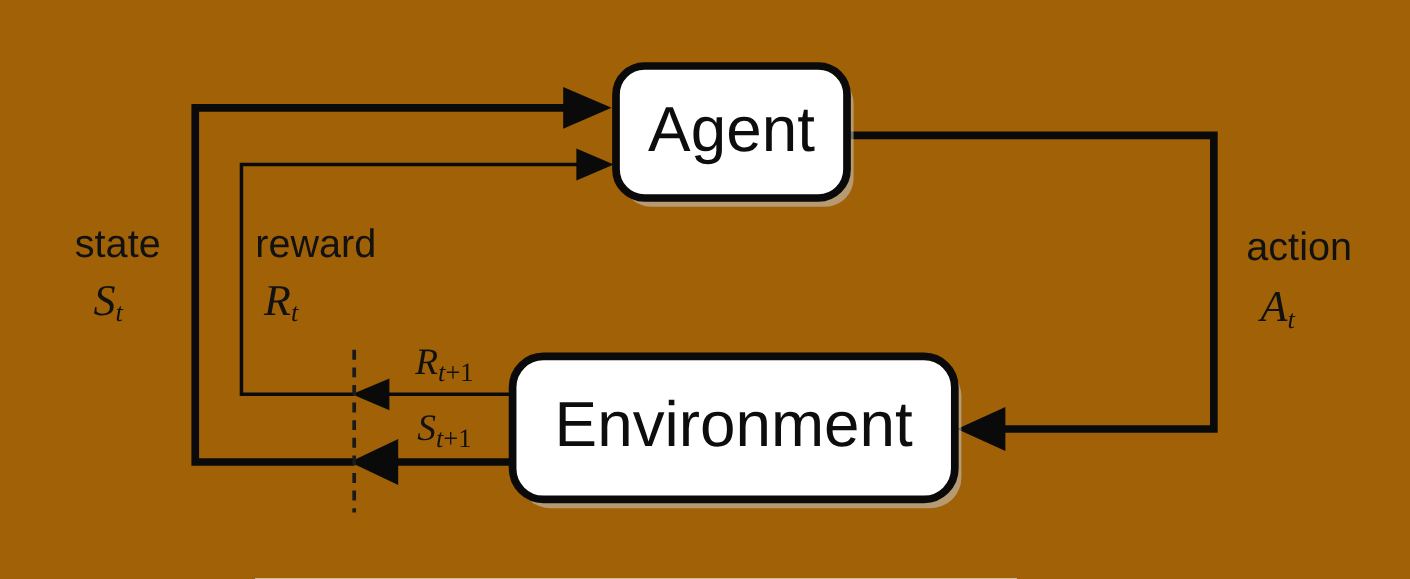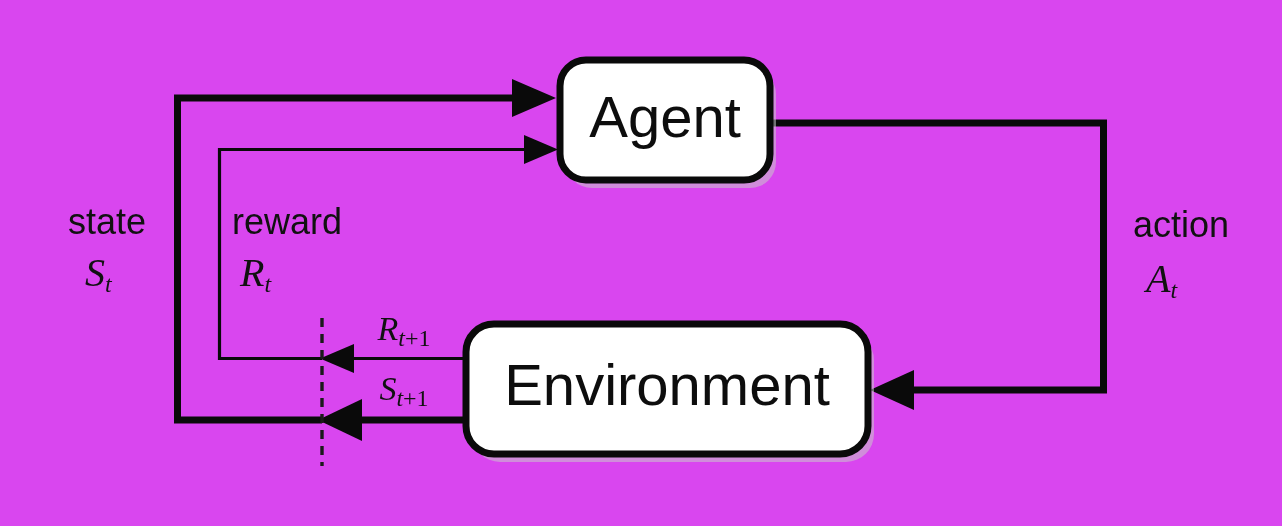--- a/index.html
+++ b/index.html
@@ -4,21 +4,21 @@
 <style>
   html, body {
     margin: 0;
     padding: 0;
     background: #ffffff;
   }
   #canvas {
     position: relative;
     width: 1282px;
     height: 526px;
-    background: #d946ef;
+    background: #a16207;
     overflow: hidden;
     font-family: "Liberation Sans", sans-serif;
   }
   #diagram-svg {
     position: absolute;
     left: 0;
     top: 0;
     width: 1282px;
     height: 526px;
   }

